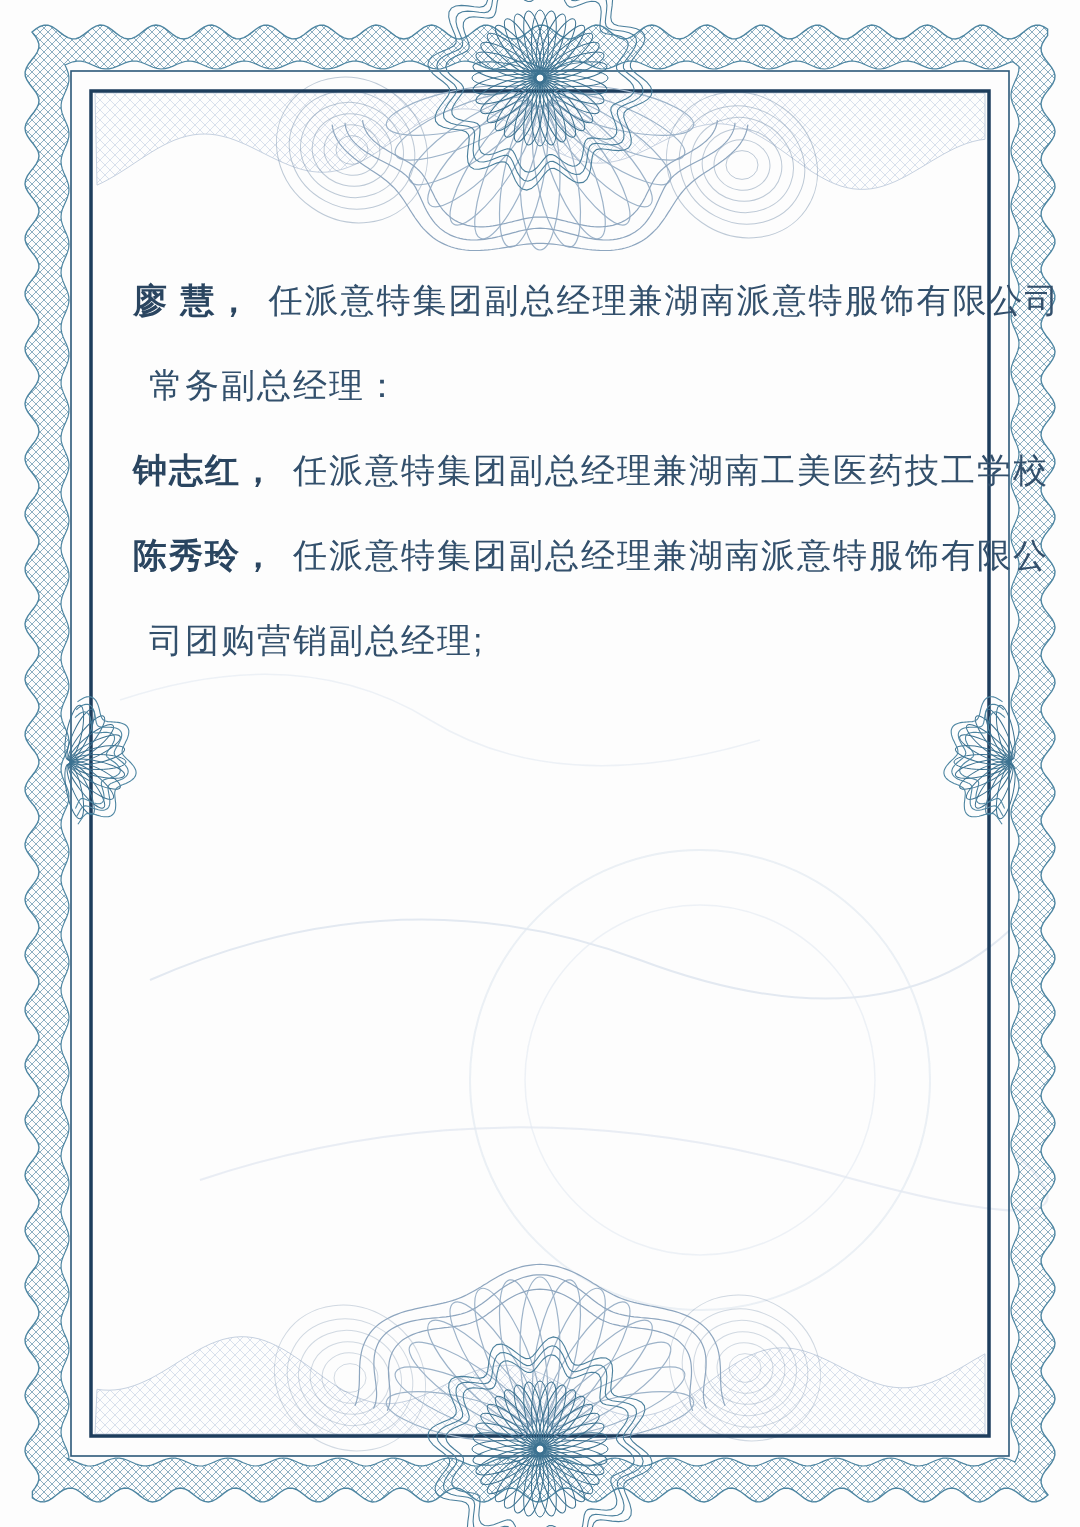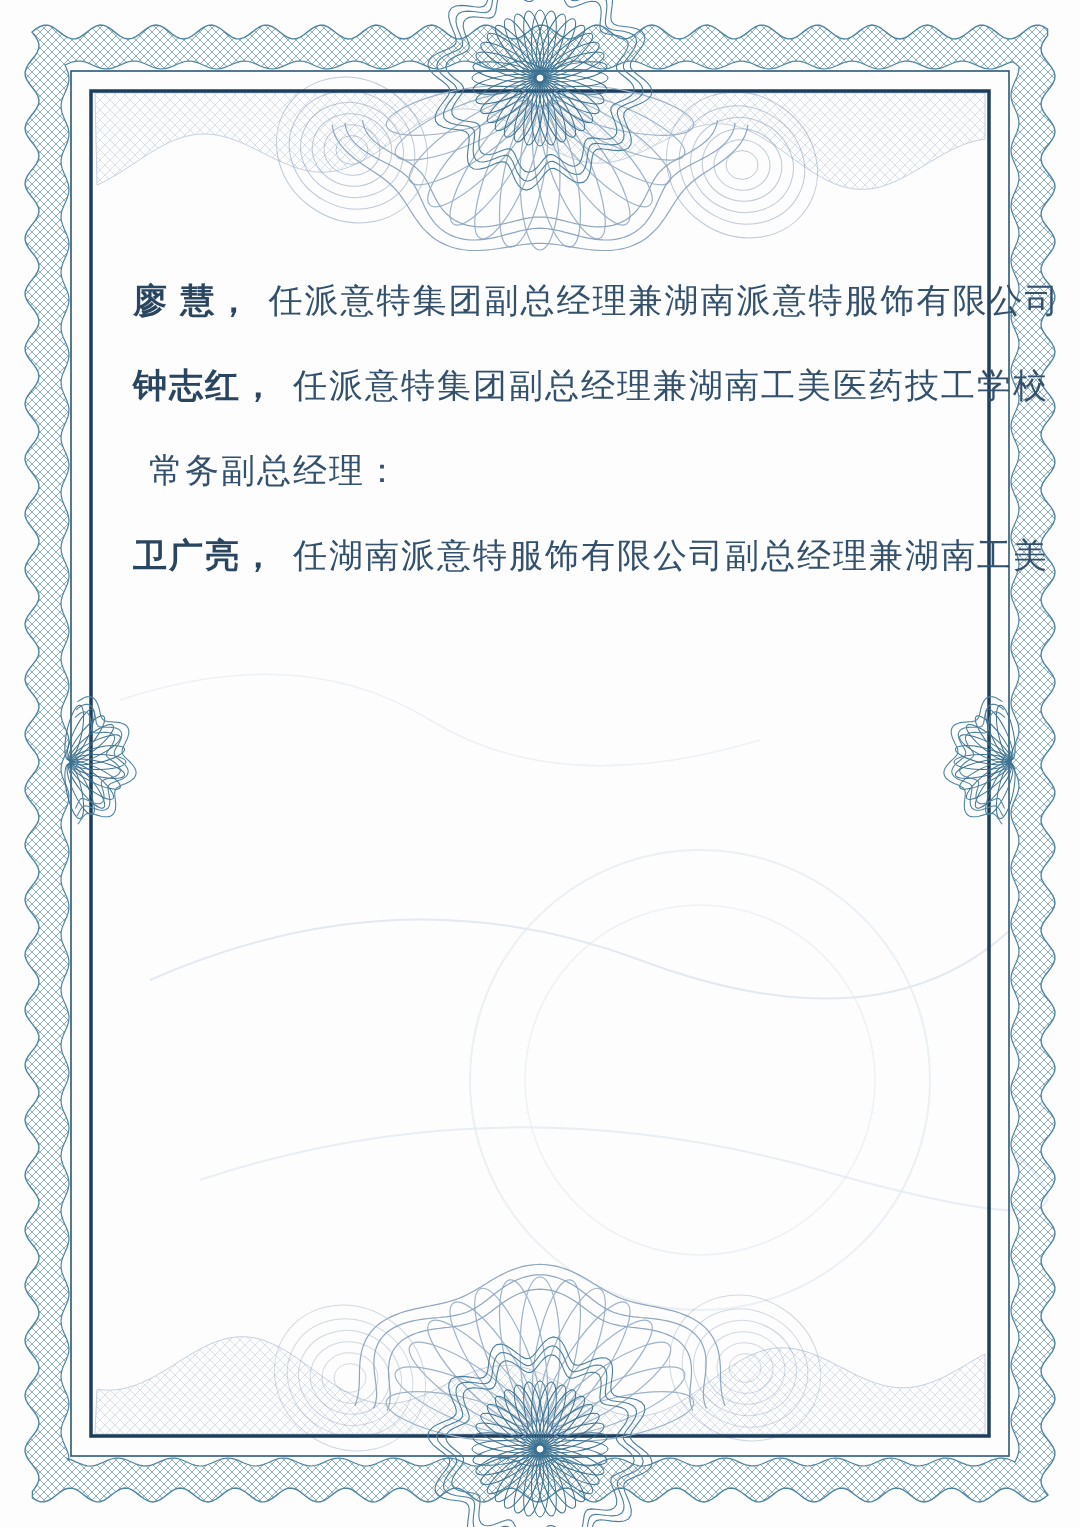--- a/index.html
+++ b/index.html
@@ -212,17 +212,18 @@
       <ellipse cx="1042" cy="762" rx="28" ry="7.5" fill="none" stroke="#3b7190" stroke-width="1" transform="rotate(232.00 1012 762)"></ellipse>
       <ellipse cx="1042" cy="762" rx="28" ry="7.5" fill="none" stroke="#3b7190" stroke-width="1" transform="rotate(245.00 1012 762)"></ellipse>
       <ellipse cx="1042" cy="762" rx="28" ry="7.5" fill="none" stroke="#3b7190" stroke-width="1" transform="rotate(258.00 1012 762)"></ellipse>
       <path d="M1004.6 808.5L1004.0 807.3L1003.4 806.0L1002.9 804.8L1002.3 803.7L1001.8 802.6L1001.3 801.6L1000.8 800.7L1000.3 800.0L999.8 799.4L999.2 798.9L998.6 798.6L997.9 798.5L997.1 798.5L996.3 798.6L995.4 798.9L994.5 799.3L993.4 799.7L992.3 800.3L991.1 800.8L989.9 801.4L988.7 802.0L987.4 802.5L986.1 803.0L984.8 803.3L983.6 803.6L982.4 803.8L981.3 803.8L980.2 803.7L979.2 803.4L978.4 802.9L977.7 802.4L977.1 801.6L976.6 800.8L976.2 799.8L976.0 798.7L975.9 797.5L976.0 796.2L976.1 794.9L976.3 793.6L976.6 792.2L976.9 790.9L977.3 789.6L977.6 788.3L978.0 787.1L978.3 786.0L978.5 785.0L978.6 784.0L978.7 783.2L978.6 782.4L978.3 781.7L978.0 781.1L977.5 780.6L976.8 780.2L976.0 779.8L975.1 779.4L974.1 779.1L972.9 778.8L971.7 778.5L970.4 778.2L969.1 777.8L967.8 777.4L966.5 777.0L965.2 776.5L964.0 775.9L963.0 775.3L962.0 774.6L961.2 773.9L960.6 773.1L960.1 772.2L959.8 771.3L959.7 770.4L959.8 769.4L960.1 768.5L960.6 767.5L961.2 766.5L962.0 765.5L962.9 764.6L963.8 763.7L964.9 762.8L966.0 762.0L967.1 761.2L968.2 760.5L969.3 759.7L970.3 759.0L971.2 758.4L971.9 757.7L972.6 757.1L973.1 756.5L973.4 755.8L973.6 755.1L973.6 754.4L973.5 753.7L973.2 752.9L972.8 752.1L972.2 751.2L971.6 750.3L970.9 749.3L970.1 748.2L969.4 747.1L968.6 746.0L967.8 744.8L967.2 743.6L966.6 742.4L966.1 741.3L965.7 740.1L965.5 739.0L965.5 737.9L965.6 736.9L965.8 736.0L966.3 735.2L966.9 734.5L967.7 733.9L968.6 733.4L969.6 733.0L970.8 732.7L972.0 732.5L973.3 732.4L974.7 732.3L976.1 732.4L977.4 732.5L978.8 732.6L980.1 732.7L981.3 732.9L982.5 732.9L983.6 733.0L984.5 733.0L985.4 732.8L986.1 732.6L986.7 732.3L987.2 731.8L987.7 731.2L988.0 730.5L988.2 729.7L988.4 728.7L988.5 727.6L988.6 726.5L988.7 725.2L988.8 723.9L989.0 722.5L989.1 721.1L989.3 719.8L989.6 718.5L989.9 717.2L990.4 716.0L990.9 715.0L991.5 714.1L992.2 713.3L992.9 712.7L993.8 712.2L994.7 712.0L995.6 711.9L996.6 712.0L997.7 712.3L998.7 712.7L999.8 713.3L1000.9 714.0L1001.9 714.9L1003.0 715.7L1004.0 716.7L1005.0 717.6" fill="none" stroke="#4e86a2" stroke-width="1.1"></path>
       <path d="M1003.4 816.4L1002.6 815.2L1001.9 813.9L1001.2 812.7L1000.5 811.5L999.9 810.3L999.3 809.3L998.6 808.4L998.0 807.6L997.3 807.0L996.6 806.5L995.8 806.1L995.0 805.9L994.1 805.9L993.2 806.0L992.1 806.2L991.0 806.5L989.9 806.9L988.6 807.4L987.4 807.9L986.0 808.4L984.6 808.9L983.2 809.3L981.8 809.7L980.4 810.0L979.1 810.2L977.8 810.3L976.5 810.2L975.4 810.0L974.3 809.6L973.3 809.1L972.5 808.5L971.8 807.6L971.2 806.7L970.7 805.6L970.4 804.4L970.2 803.1L970.2 801.7L970.2 800.3L970.3 798.9L970.5 797.4L970.8 796.0L971.0 794.6L971.3 793.2L971.5 791.9L971.7 790.6L971.9 789.5L971.9 788.4L971.9 787.4L971.7 786.6L971.4 785.8L971.0 785.1L970.4 784.4L969.7 783.9L968.9 783.3L967.9 782.9L966.8 782.4L965.6 782.0L964.3 781.5L963.0 781.1L961.6 780.6L960.2 780.1L958.9 779.5L957.6 778.9L956.4 778.2L955.3 777.4L954.3 776.6L953.4 775.7L952.8 774.8L952.3 773.8L952.0 772.7L951.8 771.7L951.9 770.6L952.2 769.4L952.6 768.3L953.2 767.2L954.0 766.1L954.9 765.0L955.8 764.0L956.9 763.0L958.0 762.0L959.1 761.1L960.2 760.2L961.3 759.3L962.3 758.5L963.2 757.7L964.0 756.9L964.6 756.1L965.2 755.3L965.5 754.5L965.7 753.7L965.8 752.9L965.7 752.0L965.4 751.1L965.0 750.1L964.5 749.1L963.9 748.0L963.3 746.9L962.5 745.7L961.8 744.5L961.1 743.2L960.4 741.9L959.8 740.6L959.2 739.3L958.8 738.0L958.5 736.7L958.3 735.5L958.3 734.3L958.5 733.1L958.9 732.1L959.4 731.2L960.1 730.3L960.9 729.6L961.9 729.0L963.0 728.4L964.3 728.0L965.6 727.7L967.0 727.5L968.4 727.4L969.9 727.3L971.4 727.3L972.8 727.3L974.2 727.3L975.5 727.3L976.8 727.3L978.0 727.3L979.0 727.1L980.0 726.9L980.8 726.6L981.5 726.2L982.2 725.6L982.7 725.0L983.1 724.2L983.5 723.2L983.8 722.2L984.0 721.0L984.3 719.8L984.5 718.4L984.7 717.0L984.9 715.6L985.2 714.2L985.5 712.7L985.9 711.4L986.4 710.0L987.0 708.8L987.6 707.7L988.3 706.7L989.1 705.9L990.0 705.2L991.0 704.7L992.0 704.4L993.1 704.3L994.3 704.4L995.5 704.6L996.7 705.0L997.9 705.6L999.1 706.3L1000.3 707.0L1001.5 707.9L1002.6 708.8L1003.7 709.7" fill="none" stroke="#4e86a2" stroke-width="1.1"></path>
       <path d="M1002.1 824.3L1001.2 823.0L1000.4 821.8L999.5 820.5L998.7 819.3L997.9 818.1L997.2 817.0L996.4 816.1L995.6 815.3L994.8 814.6L994.0 814.0L993.1 813.6L992.1 813.4L991.1 813.3L990.0 813.3L988.9 813.5L987.6 813.8L986.3 814.1L985.0 814.5L983.6 814.9L982.1 815.4L980.6 815.8L979.1 816.2L977.6 816.5L976.1 816.7L974.6 816.8L973.1 816.8L971.8 816.7L970.5 816.4L969.3 815.9L968.2 815.3L967.3 814.5L966.5 813.6L965.8 812.6L965.2 811.4L964.8 810.1L964.5 808.7L964.4 807.3L964.3 805.7L964.3 804.2L964.4 802.6L964.6 801.1L964.8 799.5L964.9 798.1L965.1 796.6L965.2 795.3L965.3 794.0L965.3 792.8L965.1 791.7L964.9 790.7L964.5 789.8L964.0 789.0L963.4 788.2L962.6 787.5L961.7 786.9L960.6 786.3L959.5 785.7L958.2 785.1L956.9 784.6L955.5 784.0L954.1 783.4L952.7 782.7L951.3 782.0L949.9 781.2L948.7 780.4L947.5 779.5L946.5 778.5L945.6 777.5L944.9 776.4L944.4 775.3L944.1 774.1L943.9 772.9L944.0 771.7L944.2 770.4L944.7 769.2L945.3 767.9L946.0 766.7L946.9 765.5L947.9 764.3L948.9 763.1L950.0 762.0L951.1 760.9L952.2 759.9L953.3 758.9L954.3 757.9L955.2 757.0L956.0 756.0L956.7 755.1L957.2 754.2L957.6 753.3L957.9 752.3L957.9 751.4L957.8 750.3L957.6 749.3L957.3 748.2L956.8 747.0L956.2 745.8L955.6 744.5L954.9 743.2L954.3 741.8L953.6 740.4L952.9 739.0L952.4 737.6L951.9 736.1L951.5 734.7L951.3 733.3L951.2 731.9L951.2 730.6L951.5 729.3L951.9 728.2L952.5 727.1L953.2 726.1L954.2 725.3L955.2 724.5L956.4 723.9L957.7 723.4L959.1 723.0L960.6 722.6L962.2 722.4L963.7 722.2L965.3 722.1L966.8 722.0L968.3 721.9L969.7 721.8L971.1 721.7L972.3 721.6L973.5 721.3L974.6 721.0L975.5 720.6L976.4 720.1L977.1 719.5L977.7 718.7L978.3 717.8L978.7 716.8L979.2 715.7L979.5 714.4L979.9 713.1L980.2 711.7L980.5 710.2L980.9 708.7L981.3 707.2L981.8 705.7L982.3 704.2L982.9 702.9L983.6 701.6L984.3 700.4L985.2 699.4L986.1 698.5L987.1 697.8L988.2 697.2L989.4 696.9L990.6 696.7L991.9 696.7L993.2 696.9L994.6 697.3L995.9 697.8L997.3 698.5L998.6 699.2L999.9 700.0L1001.2 700.9L1002.5 701.8" fill="none" stroke="#4e86a2" stroke-width="1.1"></path>
     </svg>
 
   <div class="text-block">
     <p class="line"><span class="nm">廖 慧，</span><span>任派意特集团副总经理兼湖南派意特服饰有限公司</span></p>
+    <p class="line"><span class="nm"></span><span>常务副总经理：</span></p>
     <p class="line"><span class="nm">钟志红，</span><span>任派意特集团副总经理兼湖南工美医药技工学校</span></p>
-    <p class="line"><span class="nm"></span><span>常务副总经理：</span></p>
-    <p class="line"><span class="nm">卫广亮，</span><span>任湖南派意特服饰有限公司副总经理兼湖南工美</span></p>
+    <p class="line"><span class="nm">陈秀玲，</span><span>任派意特集团副总经理兼湖南派意特服饰有限公</span></p>
+    <p class="line"><span class="nm"></span><span>司团购营销副总经理;</span></p>
   </div>
 </div>
 
 </body></html>

